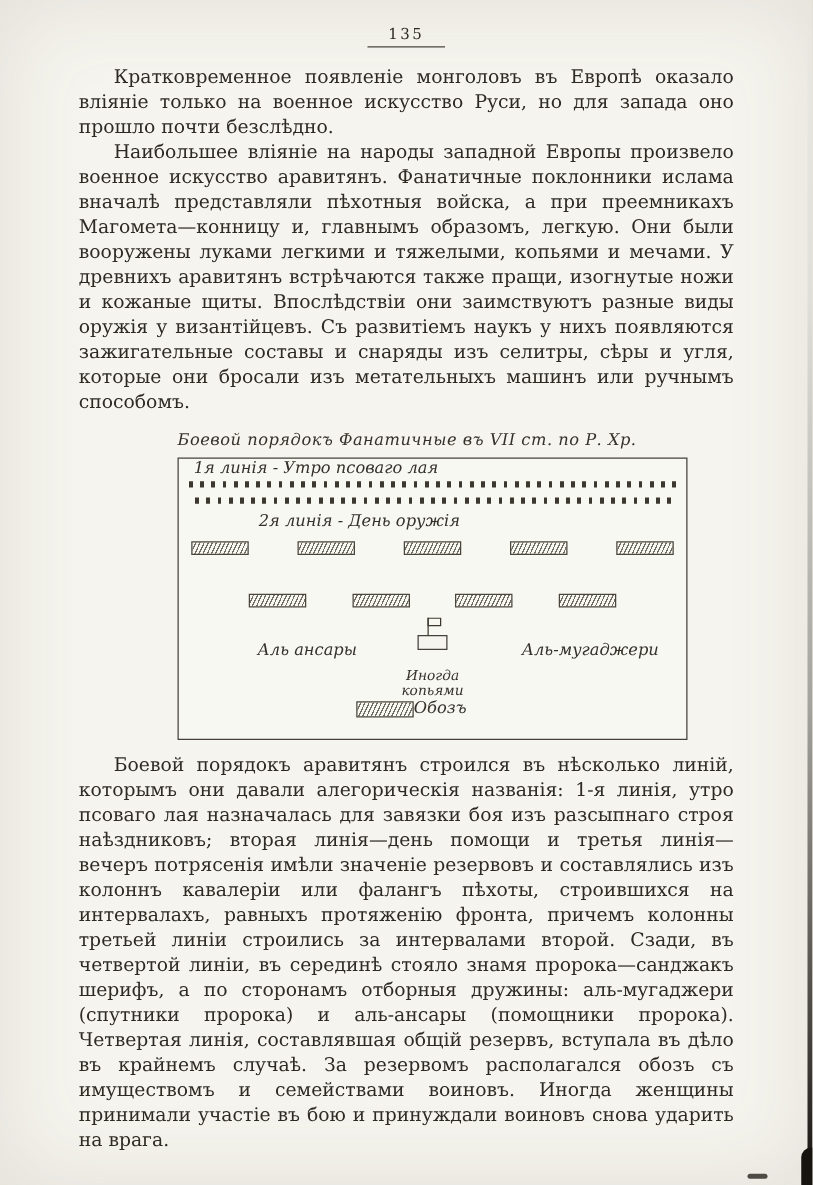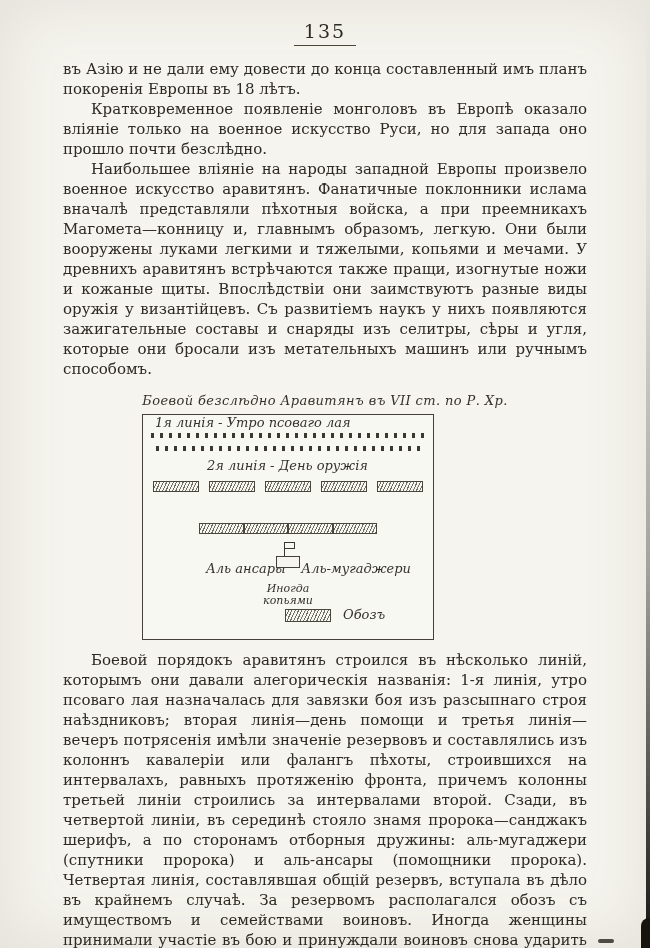--- a/index.html
+++ b/index.html
@@ -11,39 +11,39 @@
   .page {
     position:relative;
     width:650px; height:948px;
     background:#f5f4ee;
     color:#2d2a24;
     overflow:hidden;
     box-shadow: inset 0 0 70px rgba(110,100,80,0.14);
   }
   
   .folio { text-align:center; padding-top:20px; }
-  .page-number { font-size:19px; letter-spacing:2px; color:#2d2a24; }
+  .page-number { font-size:12px; letter-spacing:2px; color:#2d2a24; }
   .folio-rule { width:62px; border-top:1.5px solid #4a463e; margin:3px auto 0; }
   
   .text-block {
     padding:13px 63px 0 63px;
     font-size:15px; line-height:20px;
     text-align:justify;
     color:#2d2a24;
   }
   .para { text-indent:28px; }
   .para.no-indent { text-indent:0; }
   .it { }
   
   .battle-diagram { margin:12px auto 10px; width:366px; }
   .fig-title {
     font-style:italic; font-size:13px; text-align:center;
     letter-spacing:0.4px; color:#35312a; margin-bottom:3px; white-space:nowrap;
   }
-  .fig-box { position:relative; width:292px; height:226px; border:1px solid #45413a; background:rgba(255,255,252,0.35); }
+  .fig-box { position:relative; width:408px; height:226px; border:1px solid #45413a; background:rgba(255,255,252,0.35); }
   .script { font-style:italic; color:#35312a; font-size:13px; white-space:nowrap; line-height:14px; }
   .pos { position:absolute; }
   .dots-row {
     position:absolute; height:5px;
     background-image:repeating-linear-gradient(to right,#3c382f 0 3px,transparent 3px 9px);
   }
   .r1 { left:8px; right:8px; top:18px; }
   .r2 { left:13px; right:8px; top:31px; }
   .line1-label { left:12px; top:1px; }
   .line2-label { left:64px; top:44px; }
@@ -57,21 +57,21 @@
     background-image:repeating-linear-gradient(115deg, rgba(70,64,52,0) 0px, rgba(70,64,52,0) 2px, rgba(70,64,52,0.75) 2px, rgba(70,64,52,0.75) 3px);
   }
   .left-flank { left:20px; top:147px;margin-left:43px; }
   .right-flank { right:22px; top:147px; }
   .banner { left:50%; top:127px; transform:translateX(-50%); display:flex; flex-direction:column; align-items:center; }
   .banner-box { width:24px; height:12px; border:1px solid #45413a; background:#f5f4ee; margin-top:-1px; }
   .banner-caption {
     left:50%; top:168px; transform:translateX(-50%);
     text-align:center; font-size:11px; line-height:12px; font-style:italic; color:#35312a;
   }
-  .baggage-row { left:142px; top:193px; display:flex; align-items:center; gap:12px; }
+  .baggage-row { left:142px; top:193px; display:flex; align-items:center; }
   .baggage-block { width:46px; height:13px; }
   
   .scan-edge-right {
     position:absolute; top:0; right:0; width:4px; height:100%;
     background:linear-gradient(to bottom, rgba(30,28,24,0) 0%, rgba(30,28,24,0.05) 25%, rgba(30,28,24,0.35) 60%, rgba(25,22,18,0.75) 85%, #141210 100%);
   }
   .scan-corner { position:absolute; right:0; bottom:0; width:9px; height:30px; background:#17140f; border-radius:8px 0 0 0; }
   .scan-mark { position:absolute; right:36px; bottom:5px; width:16px; height:4px; background:rgba(25,22,18,0.75); border-radius:2px; }
 </style>
 </head>
@@ -79,26 +79,25 @@
 
 <div class="page">
 
   <header class="folio">
     <div class="page-number">135</div>
     <div class="folio-rule"></div>
   </header>
 
   <main class="text-block">
 
-    <p class="para no-indent"><span>въ Азію и не дали ему довести до конца составленный имъ планъ покоренія Европы въ 18 лѣтъ.</span></p>
     <p class="para"><span>Кратковременное появленіе монголовъ въ Европѣ оказало вліяніе только на военное искусство Руси, но для запада оно прошло почти безслѣдно.</span></p>
     <p class="para"><span>Наибольшее вліяніе на народы западной Европы произвело военное искусство </span><span class="it">аравитянъ</span><span>. Фанатичные поклонники ислама вначалѣ представляли пѣхотныя войска, а при преемникахъ Магомета—конницу и, главнымъ образомъ, легкую. Они были вооружены луками легкими и тяжелыми, копьями и мечами. У древнихъ аравитянъ встрѣчаются также пращи, изогнутые ножи и кожаные щиты. Впослѣдствіи они заимствуютъ разные виды оружія у византійцевъ. Съ развитіемъ наукъ у нихъ появляются зажигательные составы и снаряды изъ селитры, сѣры и угля, которые они бросали изъ метательныхъ машинъ или ручнымъ способомъ.</span></p>
 
     <figure class="battle-diagram">
-      <div class="fig-title">Боевой безслѣдно Аравитянъ въ VII ст. по Р. Хр.</div>
+      <div class="fig-title">Боевой порядокъ Фанатичные въ VII ст. по Р. Хр.</div>
       <div class="fig-box">
 
         <div class="pos script line1-label">1я линія - Утро псоваго лая</div>
         <div class="dots-row r1"></div>
         <div class="dots-row r2"></div>
 
         <div class="pos script line2-label">2я линія - День оружія</div>
         <div class="blocks-row row2">
           <div class="hblock"></div>
           <div class="hblock"></div>

